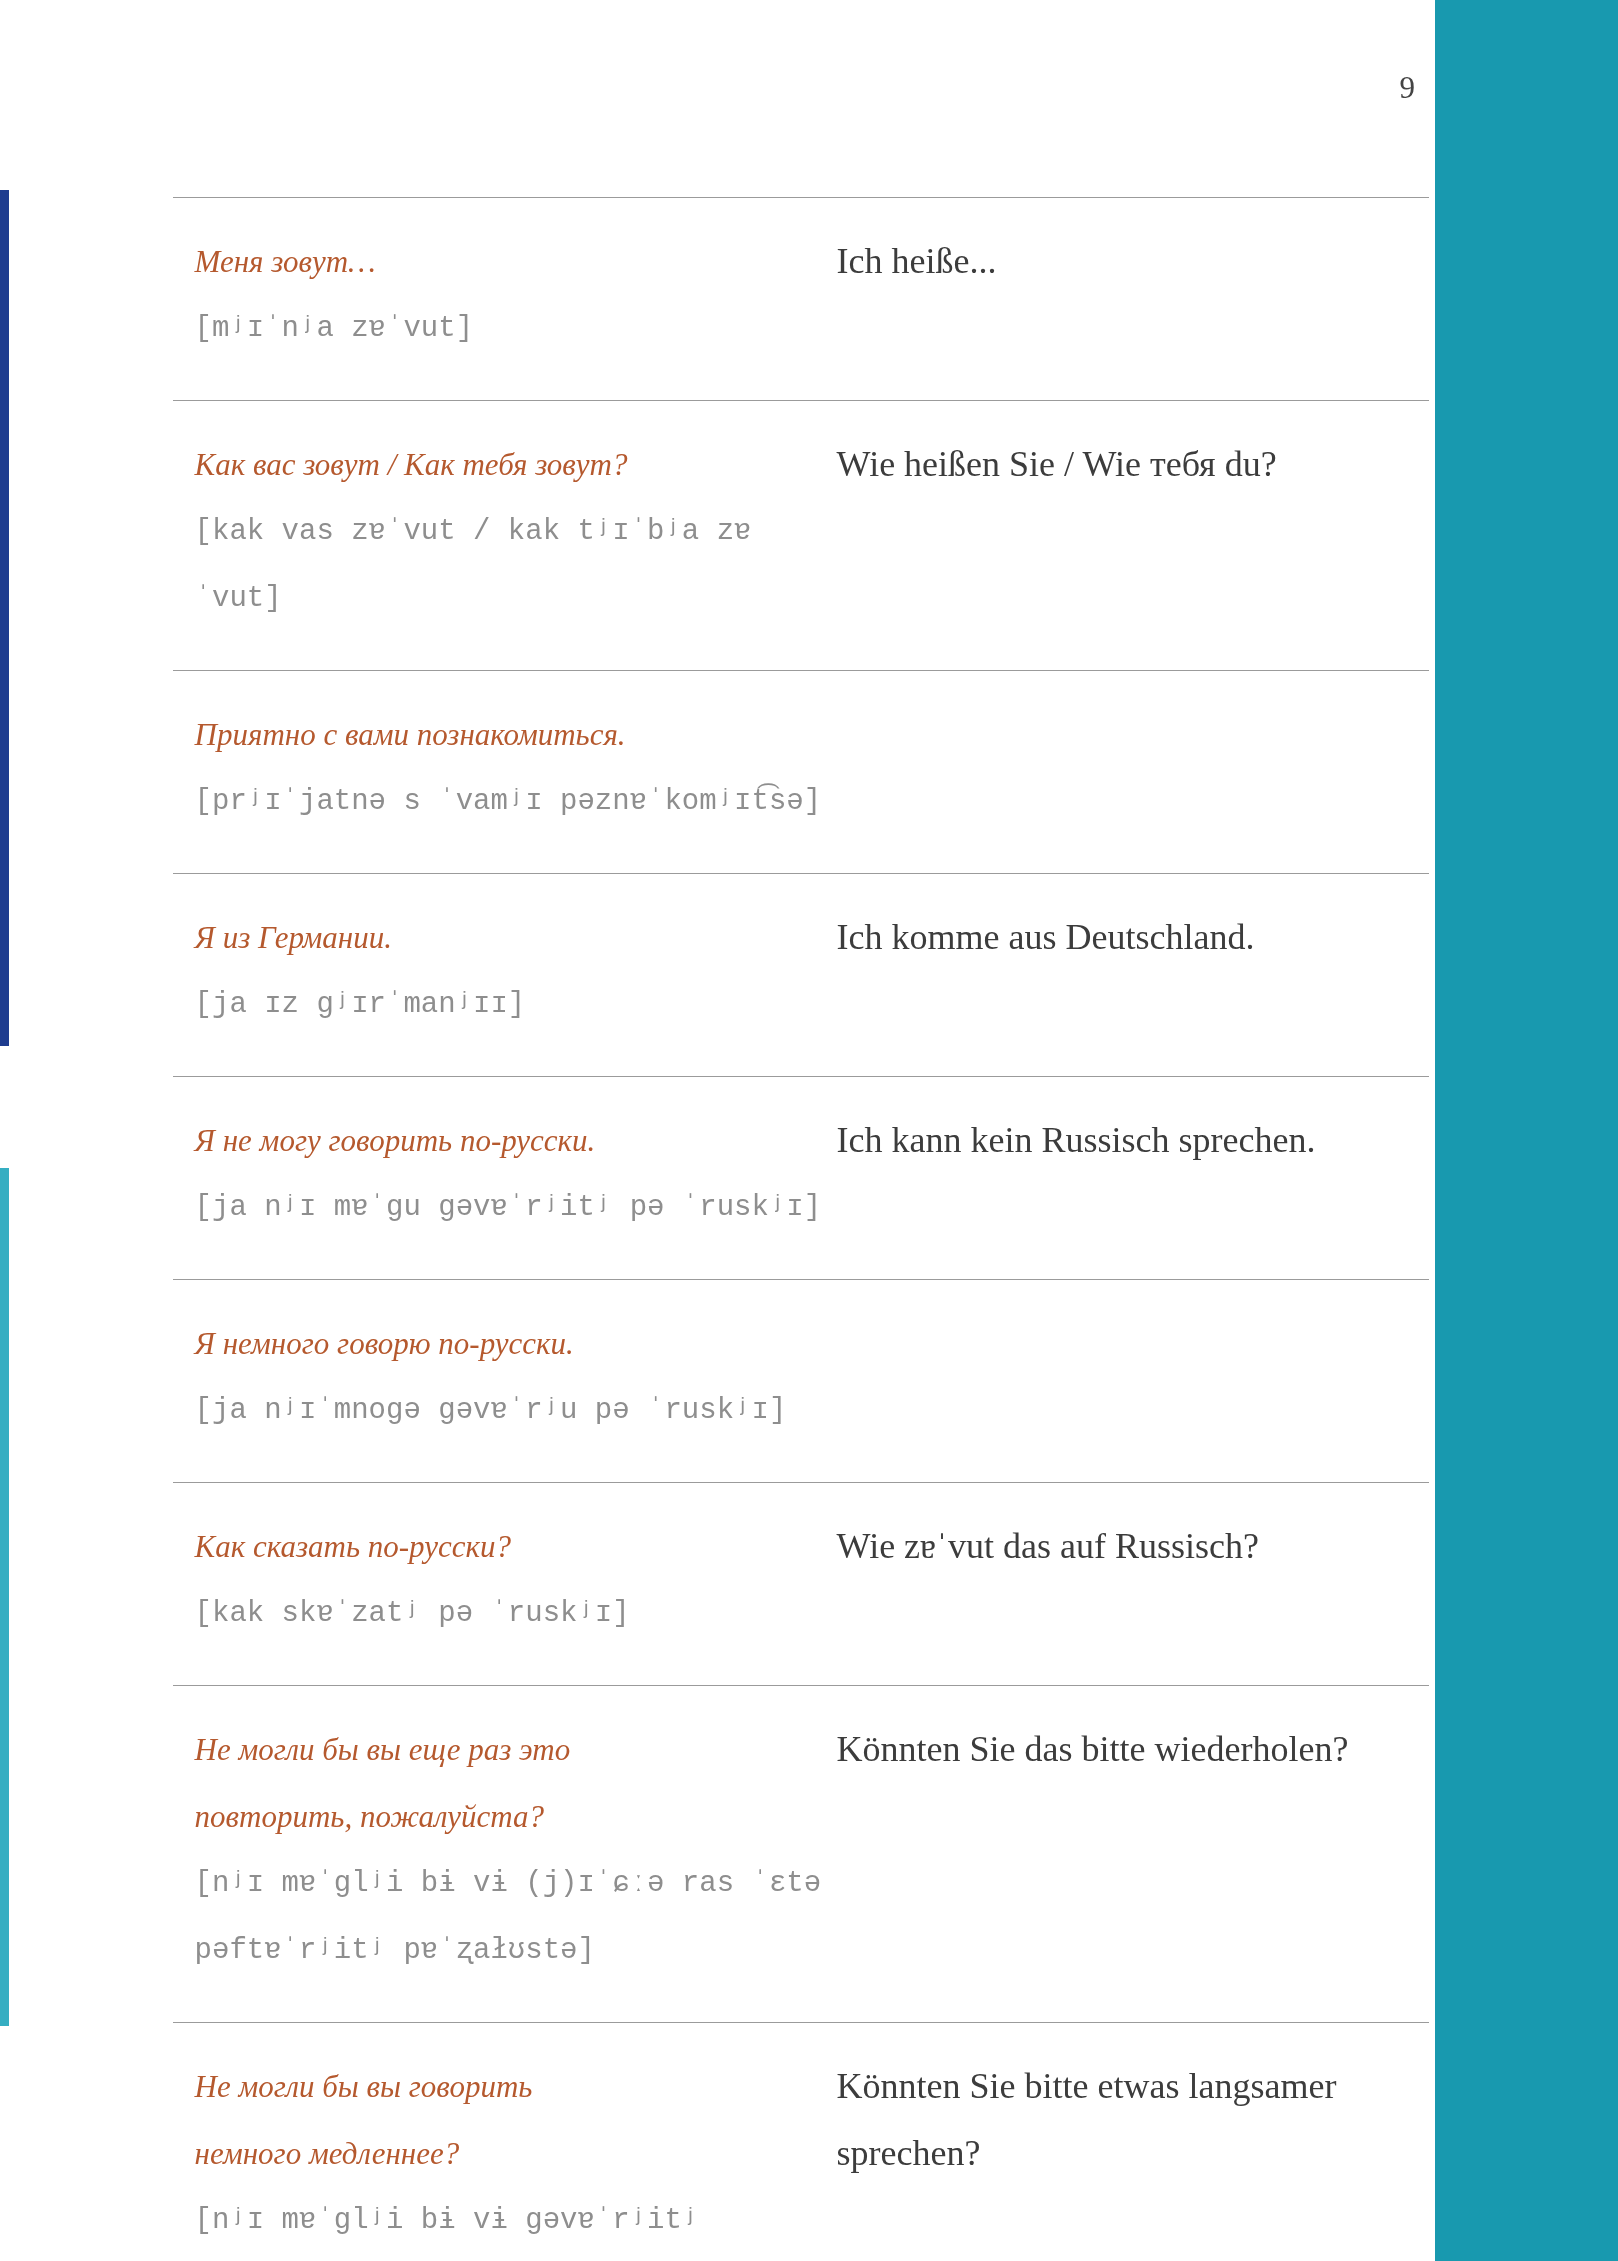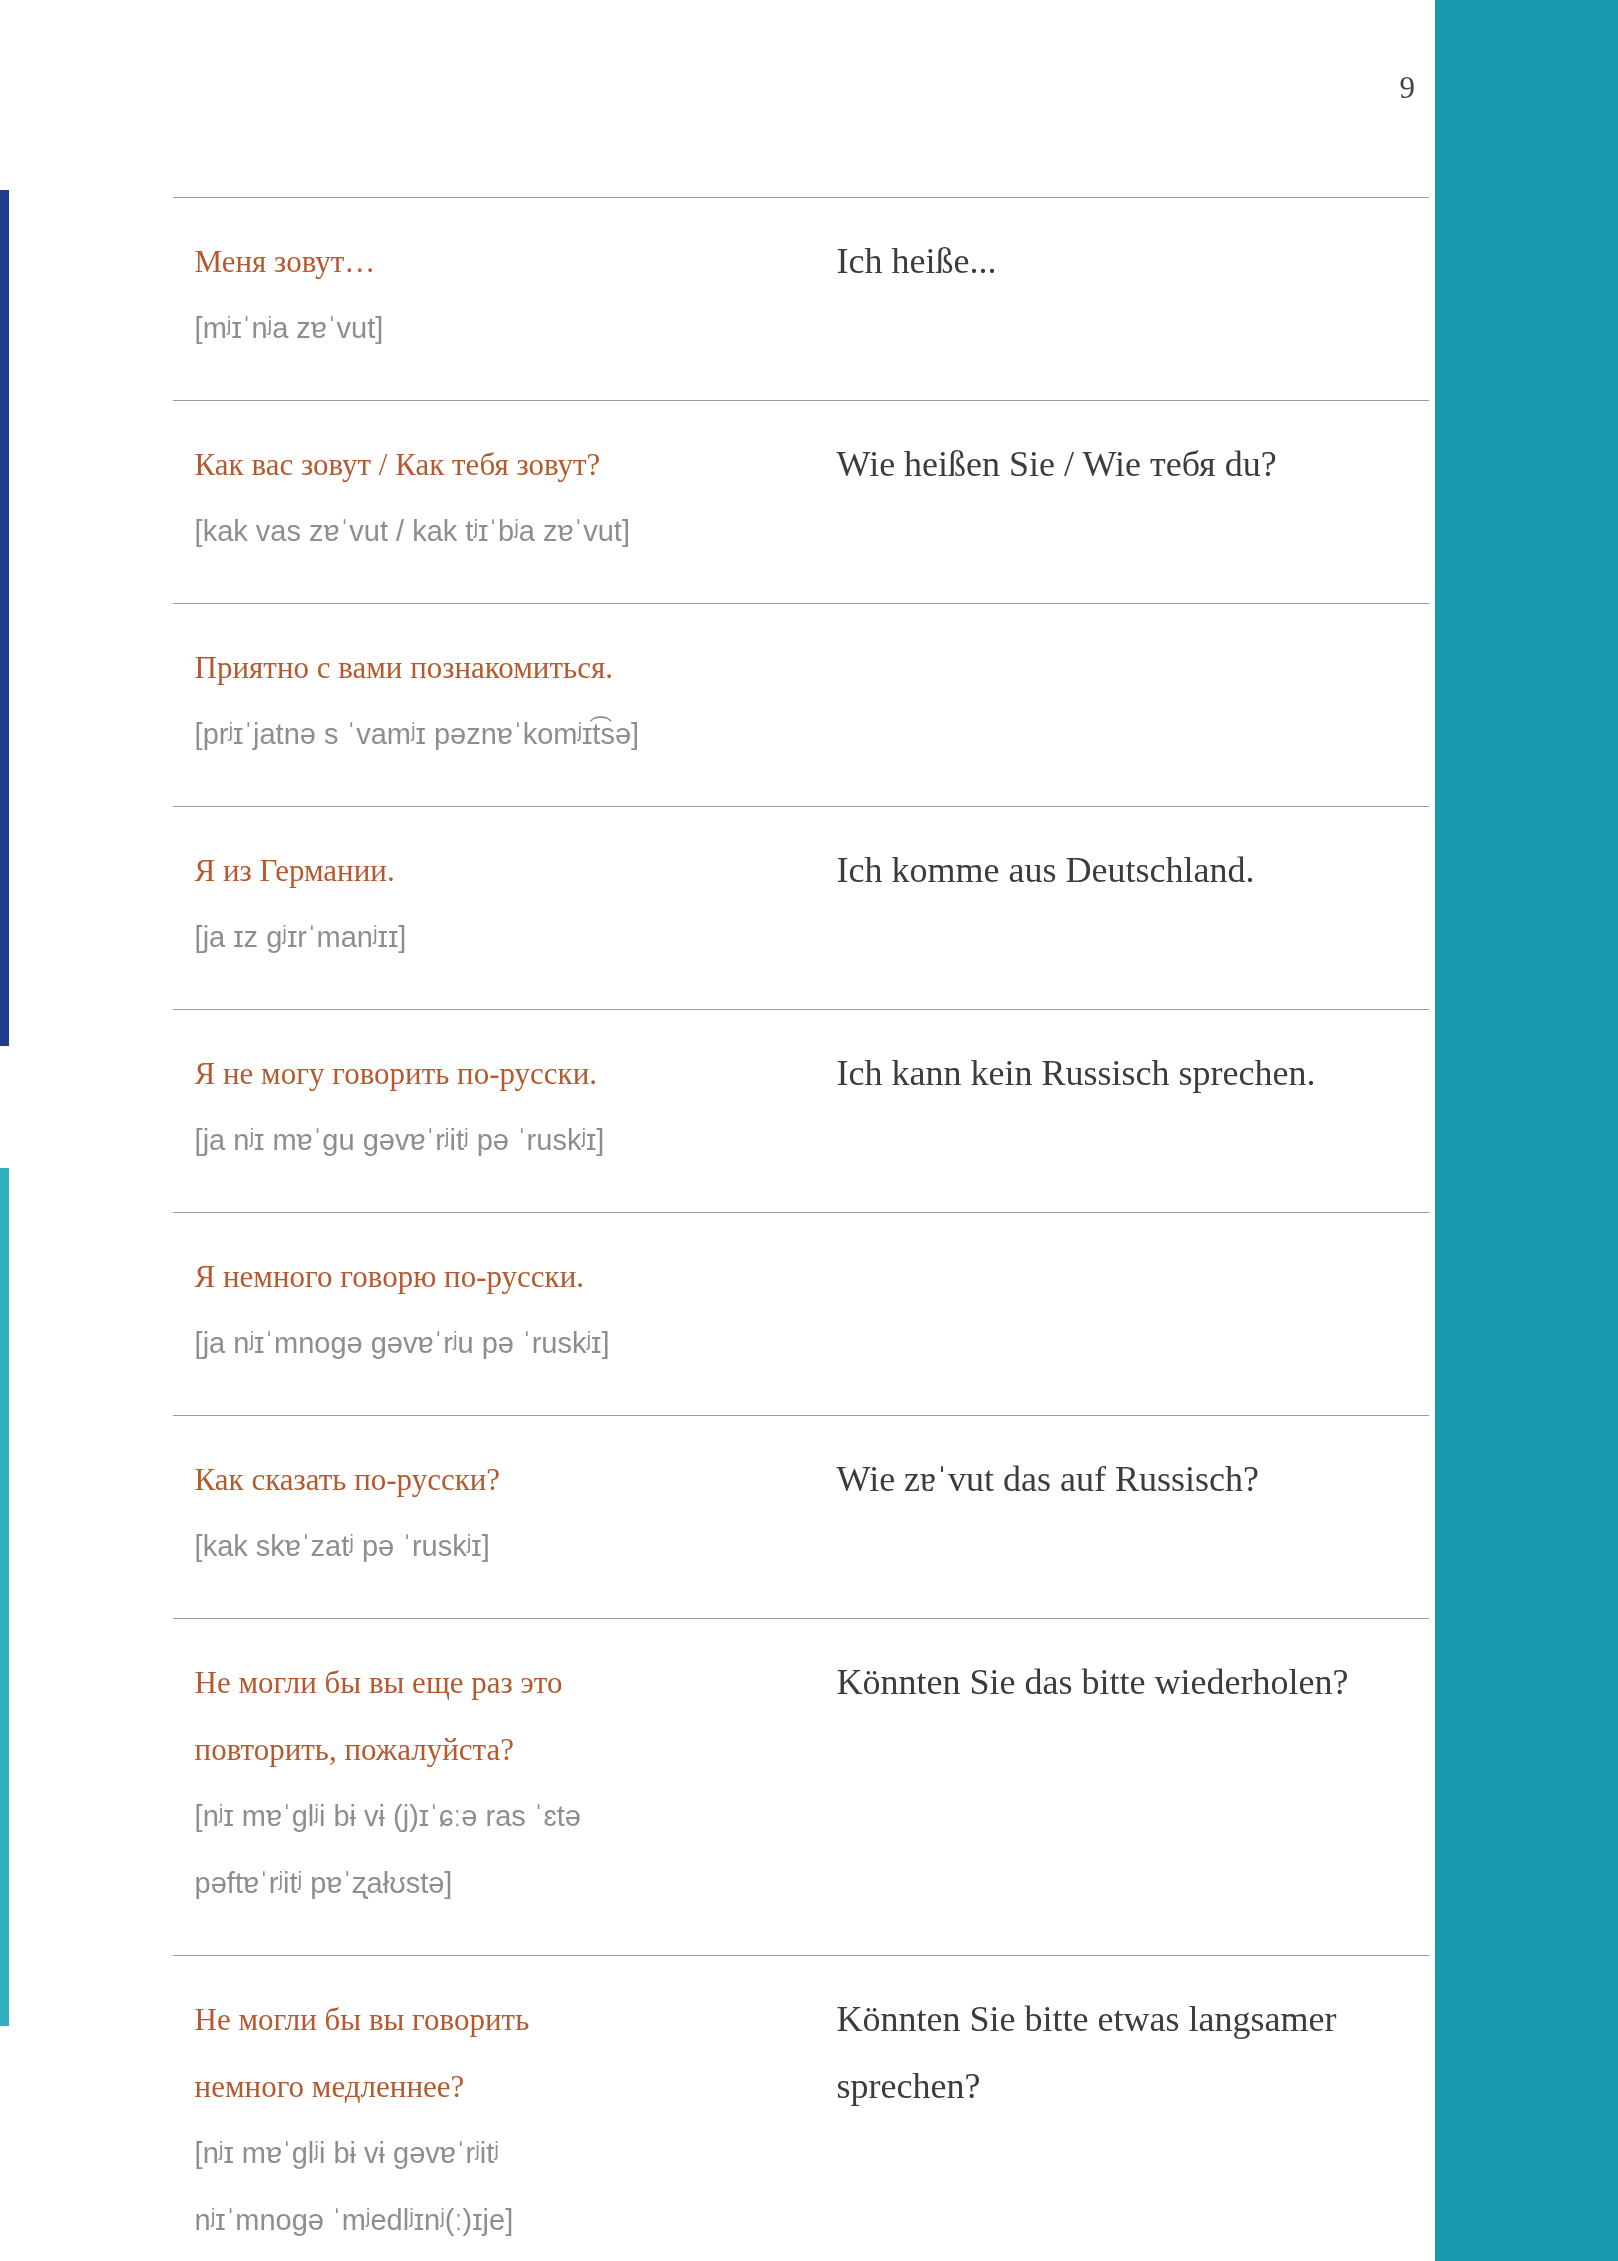--- a/index.html
+++ b/index.html
@@ -64,23 +64,24 @@
     display: grid;
     grid-template-columns: 642px 1fr;
     border-top: 1.3px solid var(--divider);
     padding: 30px 0 38px 21.6px;
   }
   .ru {
     font-size: 31px;
     line-height: 67px;
     color: var(--russian-text);
     white-space: pre-line;
+    font-style: italic;
   }
   .ipa {
-    font-family: Liberation Sans, sans-serif;
+    font-family: Liberation Mono, monospace;
     font-size: 29px;
     line-height: 67px;
     color: var(--transcription-text);
     white-space: pre-line;
   }
   .de {
     font-size: 36px;
     line-height: 67px;
     color: var(--german-text);
     white-space: pre-line;

